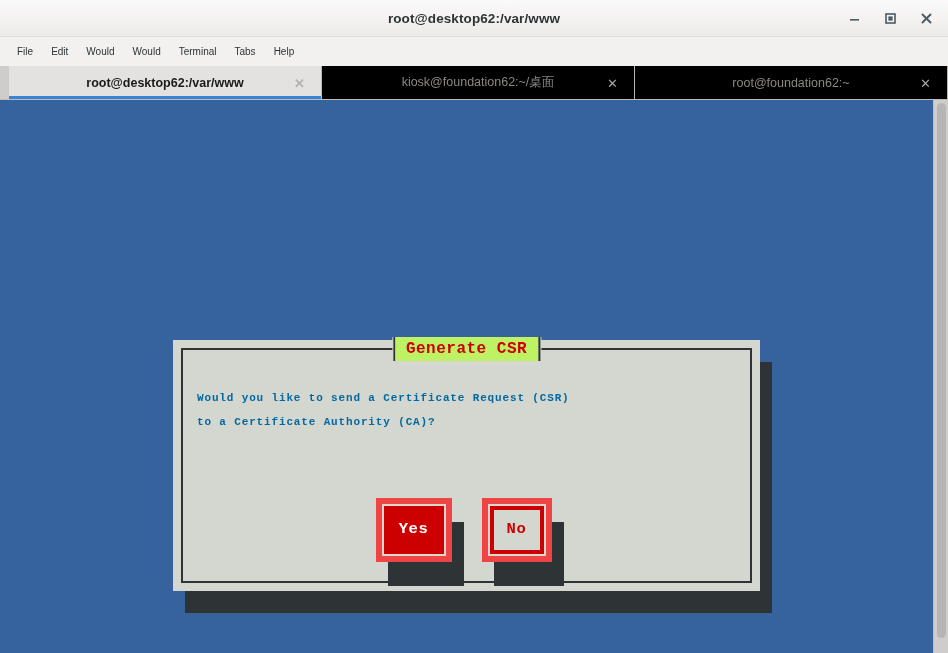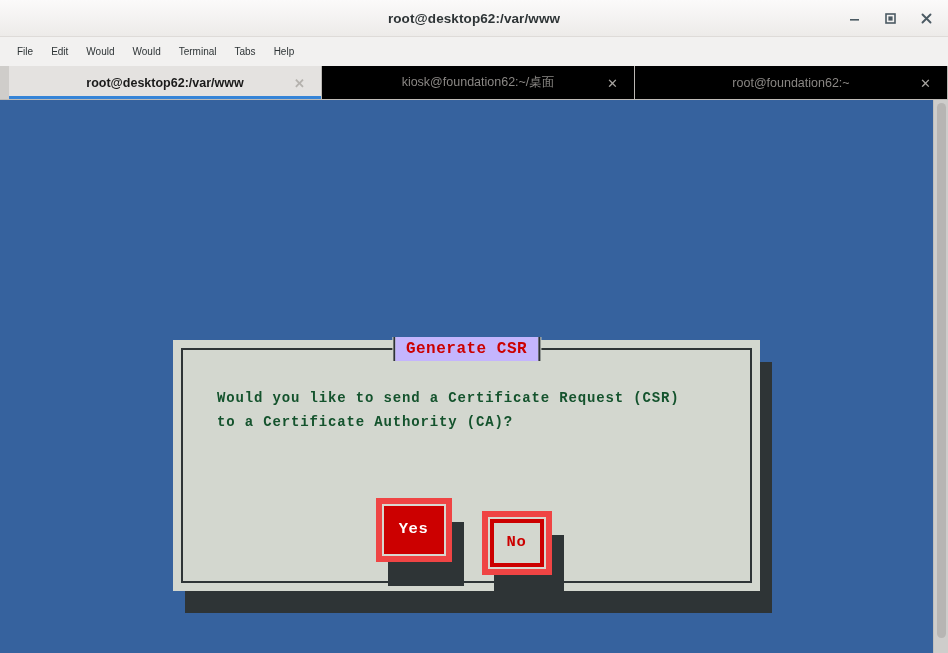--- a/index.html
+++ b/index.html
@@ -170,39 +170,38 @@
     width: 2px; height: 24px;
     background: #2e3436;
     flex: none;
   }
   .dlg-title {
     font-family: "Liberation Mono", "DejaVu Sans Mono", monospace;
     font-size: 16px;
     font-weight: bold;
     color: #cc0000;
     padding: 0 11px;
-    background: #c4b5fd;
+    background: #bef264;
     line-height: 24px;
     letter-spacing: 0.5px;
     white-space: nowrap;
   }
   .dlg-body {
     position: absolute;
     left: 14px; top: 36px;
     width: 545px;
   }
   .dlg-line {
     font-family: "Liberation Mono", "DejaVu Sans Mono", monospace;
-    font-size: 14px;
-    font-weight: bold;
-    color: #14532d;
+    font-size: 11px;
+    font-weight: bold;
+    color: #0369a1;
     line-height: 24px;
     letter-spacing: 0.85px;
     white-space: pre;
-    margin-left: 20px;
   }
 
   
   .btn-row {
     position: absolute;
     left: 0; top: 112px;
     width: 100%;
     display: flex;
     justify-content: center;
     gap: 18px;
@@ -249,21 +248,21 @@
     padding: 4px;
   }
   .btn.unfocused .btn-inner {
     width: 100%; height: 100%;
     background: #d3d7cf;
     display: flex;
     align-items: center;
     justify-content: center;
   }
   .btn.unfocused .btn-label { color: #cc0000; }
-  .btn-wrap.unfoc { width: 82px; margin-top: 13px; }
+  .btn-wrap.unfoc { width: 82px; }
   .btn-wrap.unfoc .btn-shadow { left: 12px; top: 24px; width: 70px; height: 64px; }
 </style>
 </head>
 <body>
 
 <div id="app">
 
   <div class="titlebar">
     <div class="titlebar-text">root@desktop62:/var/www</div>
     <div class="wbtns">

